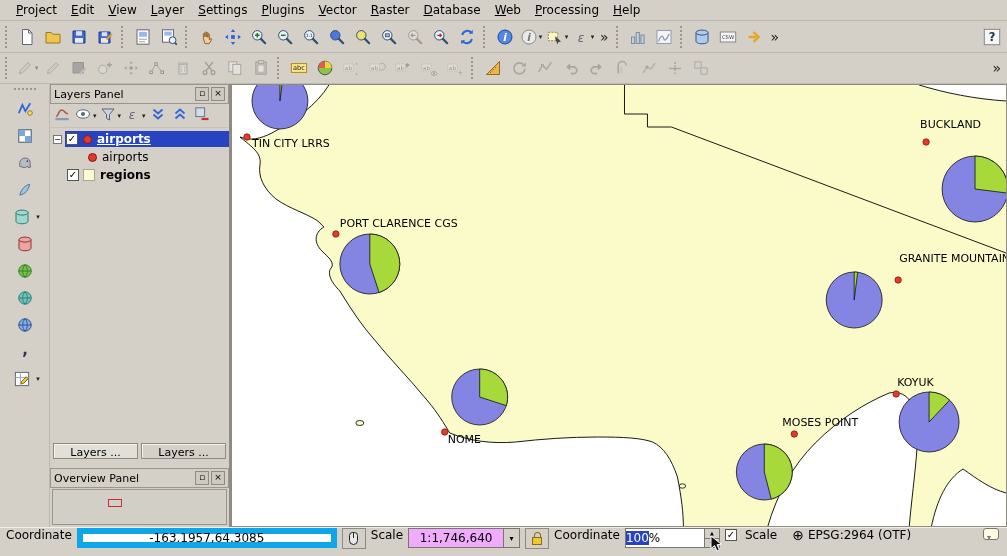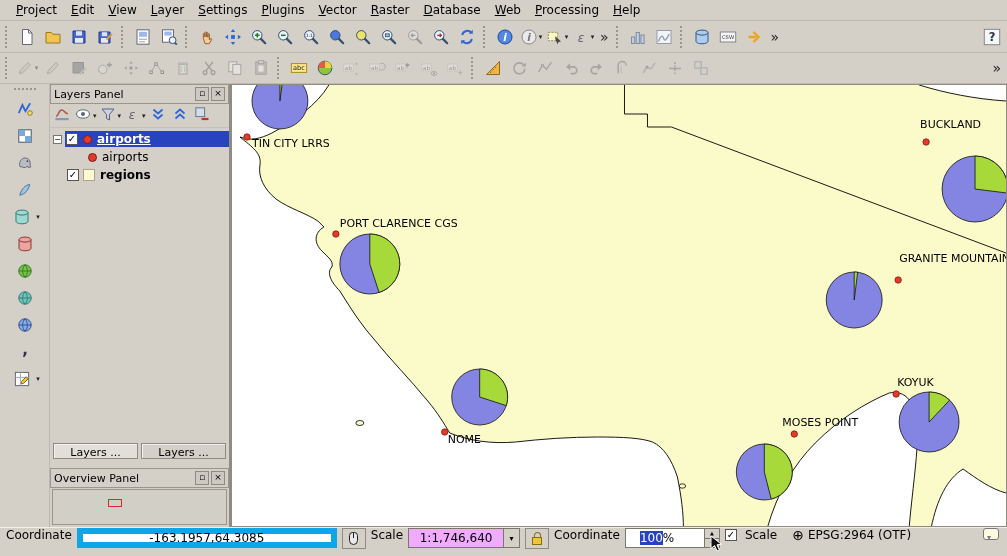--- a/index.html
+++ b/index.html
@@ -56,21 +56,21 @@
 .coord{width:260px}
 .sb-btn{width:24px;height:21px;border:1px solid #8f8b83;background:#d4d0c8;display:flex;align-items:center;justify-content:center;flex:none}
 .mouse-ic{width:9px;height:13px;border:1px solid #222;border-radius:4px 4px 5px 5px;background:#e8e8e8;position:relative}
 .mouse-ic:before{content:"";position:absolute;left:3px;top:0;width:1px;height:5px;background:#222}
 .combo{width:112px;height:20px;border:1px solid #7a776f;background:#f0abfc;display:flex;align-items:center}
 .combo .val{flex:1;text-align:center}
 .combo .cbtn{width:16px;height:100%;border-left:1px solid #7a776f;background:#d4d0c8;font-size:8px;display:flex;align-items:center;justify-content:center}
 .padlock{width:10px;height:8px;background:#eec63a;border:1px solid #8a6d10;position:relative;margin-top:4px}
 .padlock:before{content:"";position:absolute;left:1px;top:-6px;width:5px;height:5px;border:1.6px solid #8a6d10;border-bottom:none;border-radius:4px 4px 0 0}
 .spin{width:95px;height:20px;border:1px solid #7a776f;background:#fff;display:flex}
-.spin .txt{flex:1;display:flex;align-items:center;padding-left:14px}
+.spin .txt{flex:1;display:flex;align-items:center;}
 .selhl{background:#2743bf;color:#fff}
 .arrows{width:15px;display:flex;flex-direction:column;border-left:1px solid #7a776f}
 .sa{flex:1;background:#d4d0c8;font-size:5px;line-height:8px;text-align:center;border-bottom:1px solid #7a776f}
 .sa:last-child{border-bottom:none}
 .grp{display:flex;align-items:center;gap:4px}
 .globe-ic{font-size:14px;line-height:14px}
 .bubble{margin-left:auto;margin-right:2px;width:16px;height:12px;background:#fffbe2;border:1px solid #777;border-radius:3px;position:relative;flex:none}
 .bubble:after{content:"";position:absolute;left:3px;bottom:-5px;width:0;height:0;border:4.5px solid transparent;border-top-color:#777;border-left-width:2.5px;border-right-width:2.5px}
 .cursor{position:absolute;left:710px;top:535px;z-index:50}
 </style>

